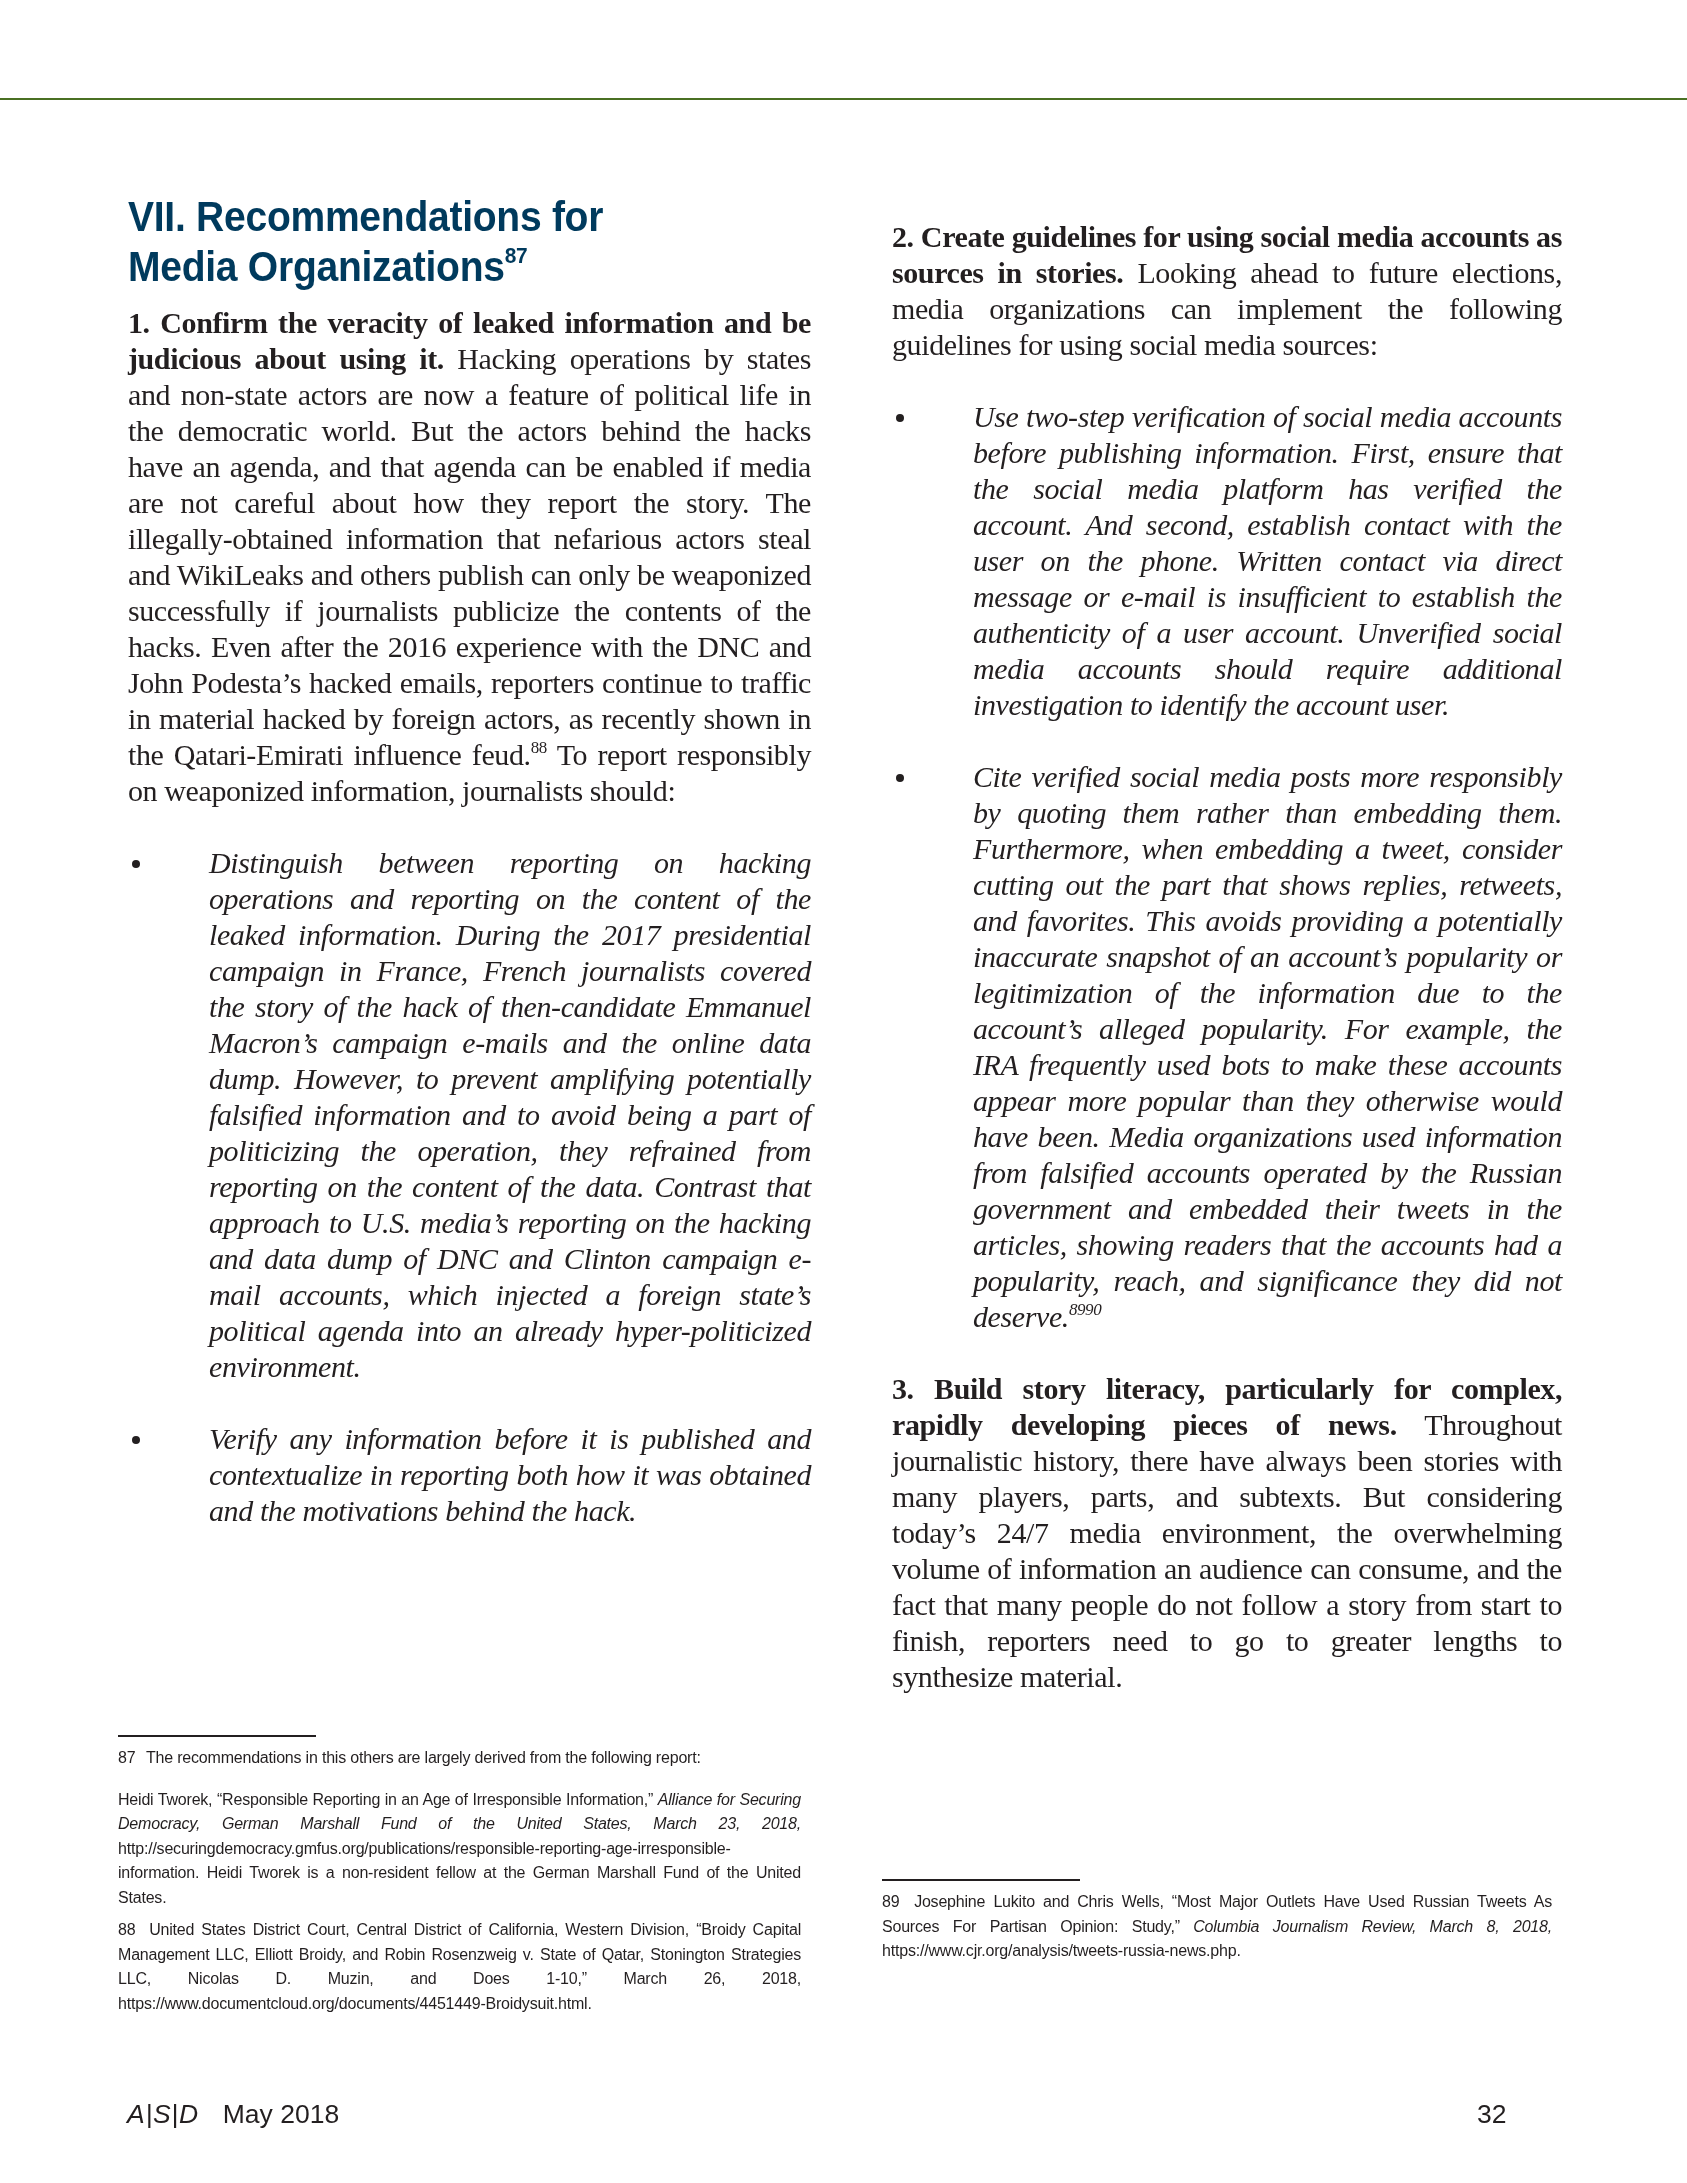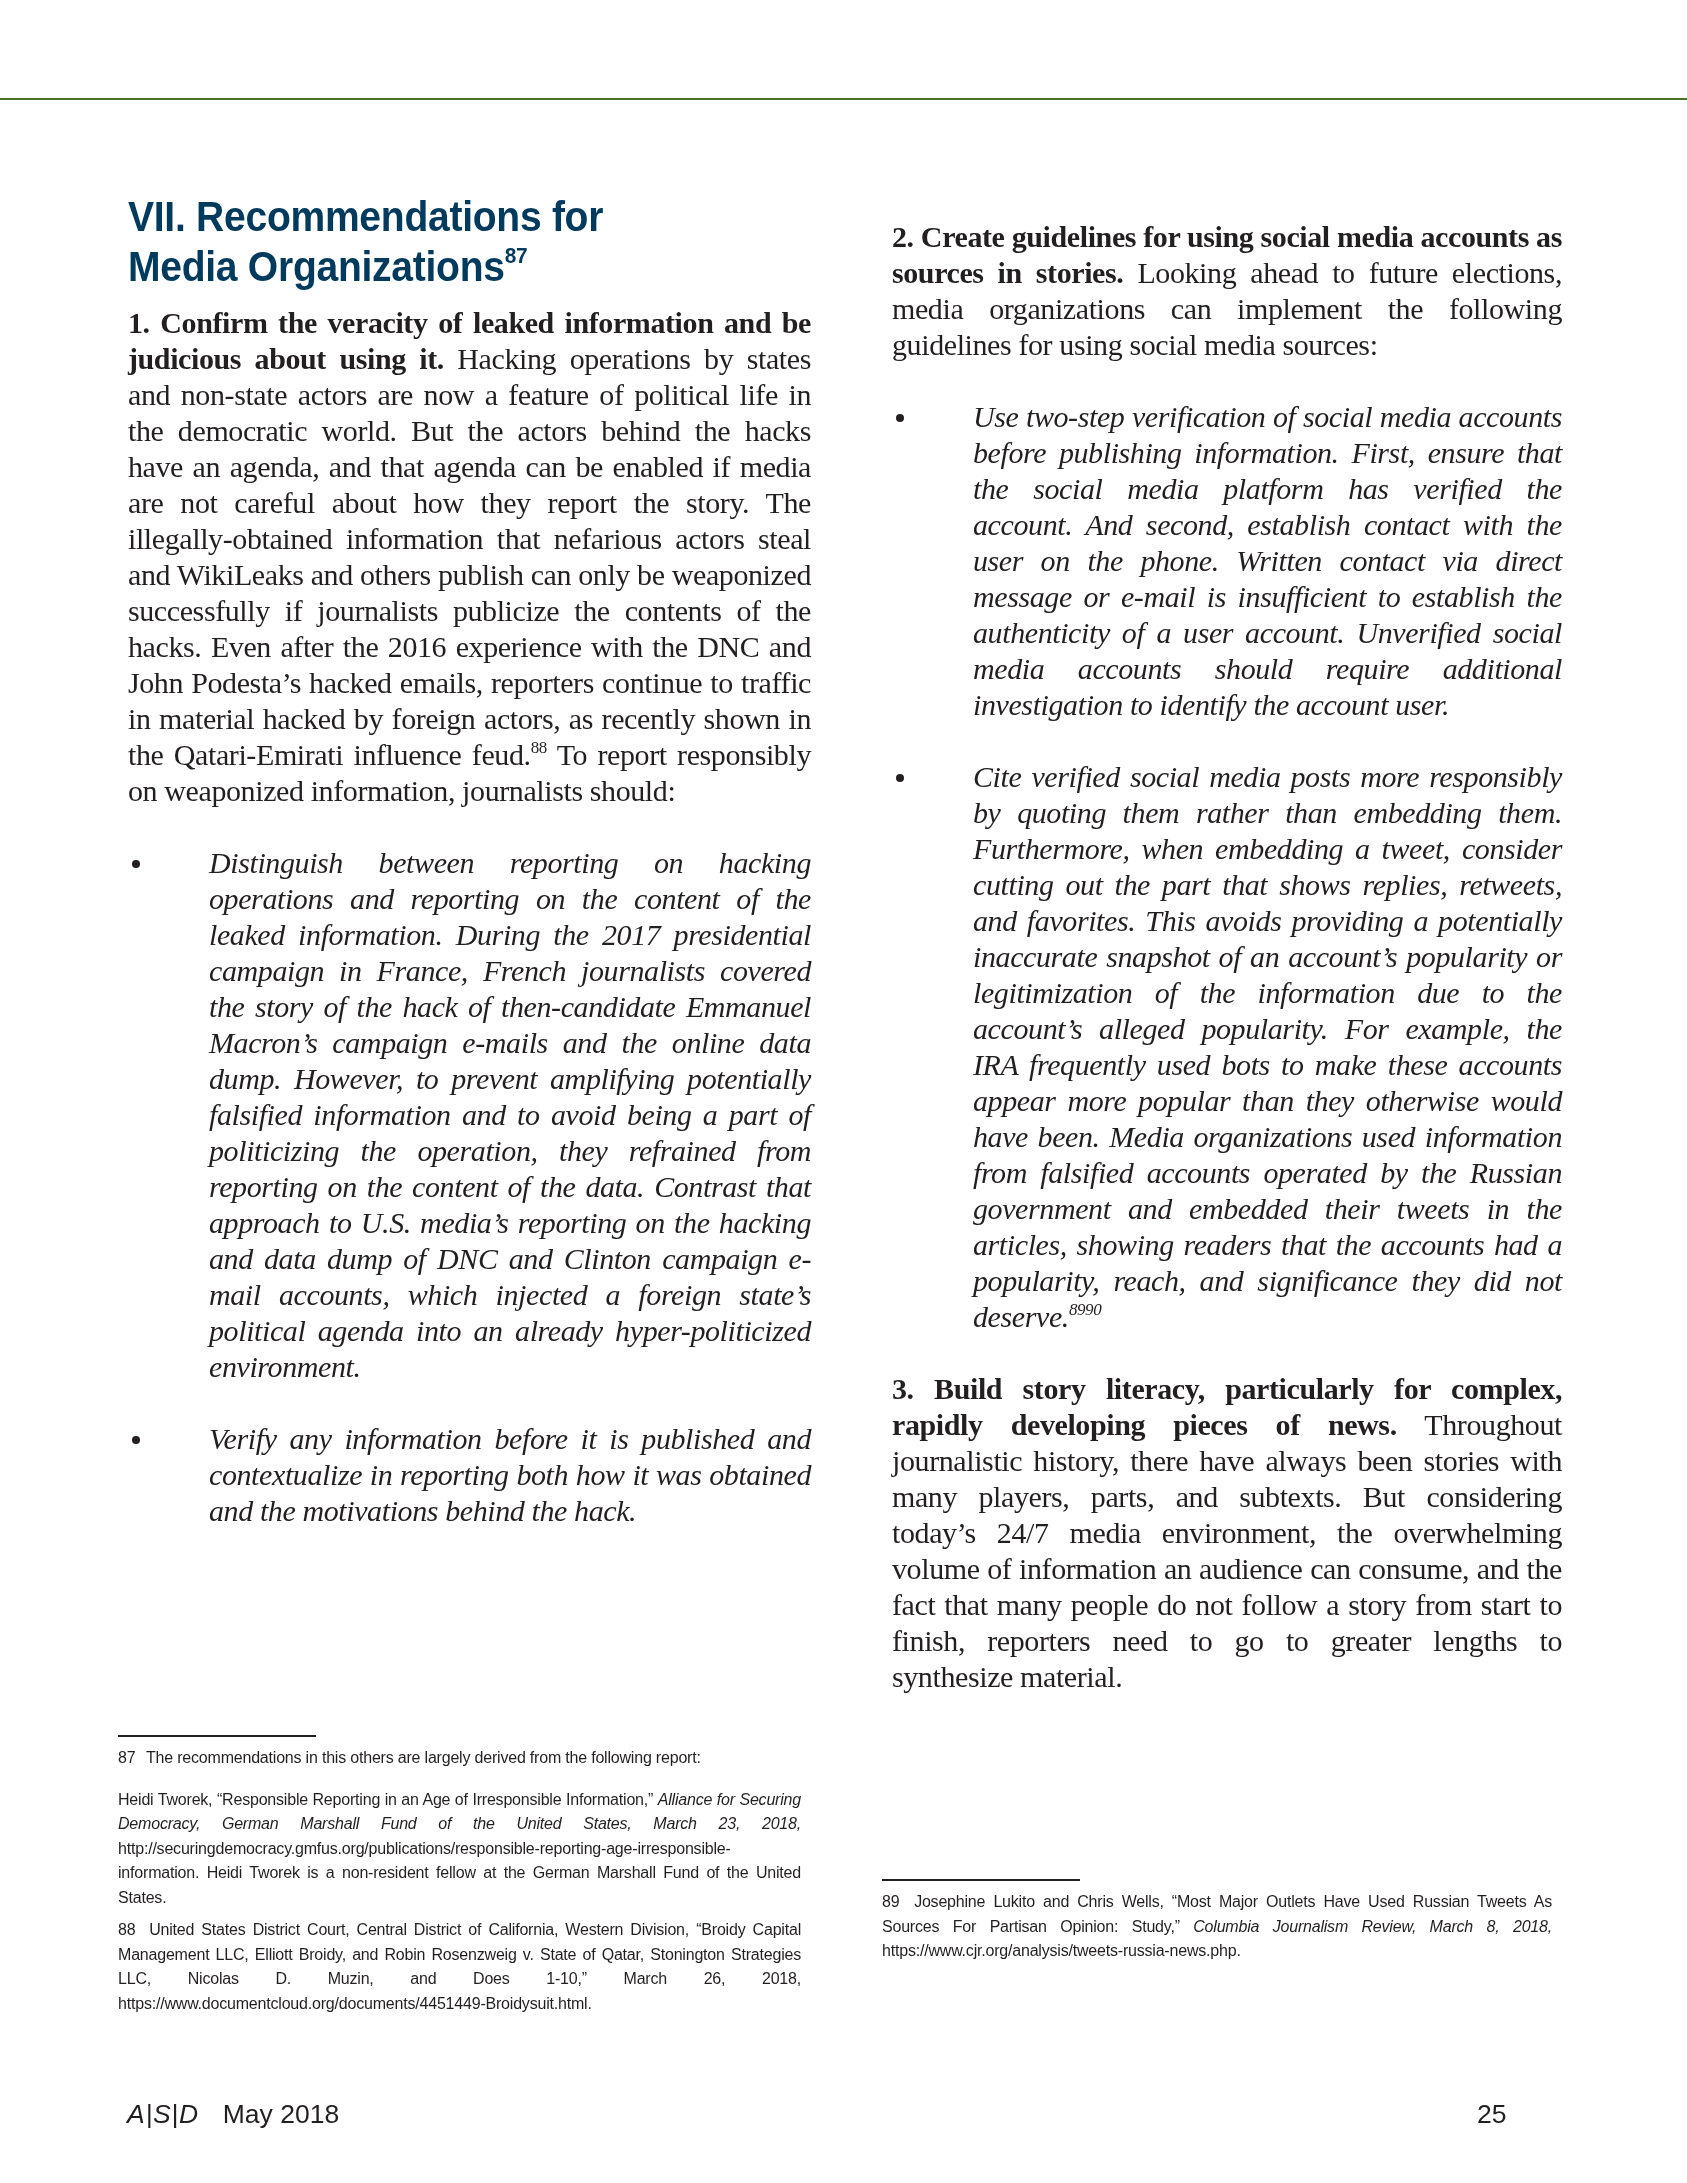--- a/index.html
+++ b/index.html
@@ -77,14 +77,14 @@
 </div>
 
 <div class="footnotes fn-right">
   <div class="fn-rule"></div>
   <p><span class="fn-num">89</span> <span>Josephine Lukito and Chris Wells, “Most Major Outlets Have Used Russian Tweets As Sources For Partisan Opinion: Study,” </span><i>Columbia Journalism Review, March 8, 2018,</i><span> https://www.cjr.org/analysis/tweets-russia-news.php.</span></p>
 </div>
 
 <div class="footer-left">
   <span class="brand">A|S|D</span><span>May 2018</span>
 </div>
-<div class="footer-right">25</div>
+<div class="footer-right">32</div>
 
 
 </body></html>

